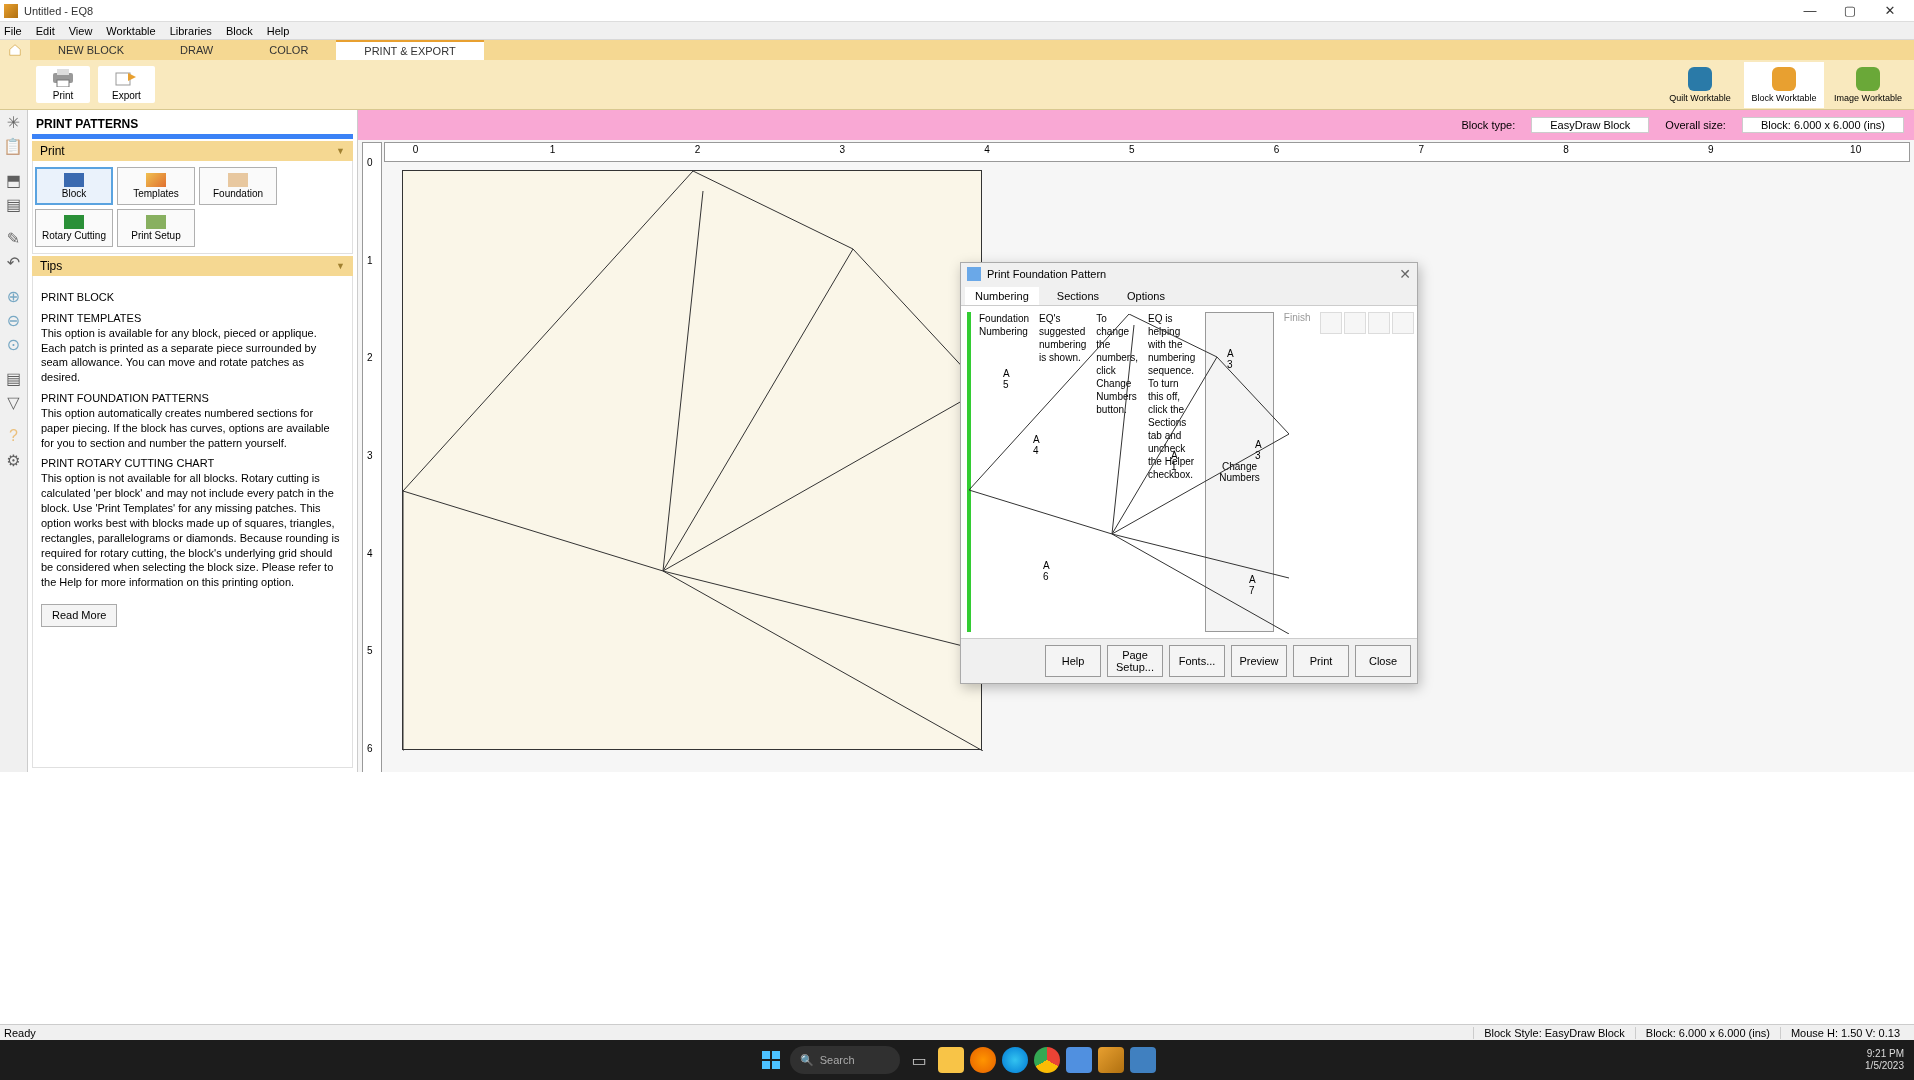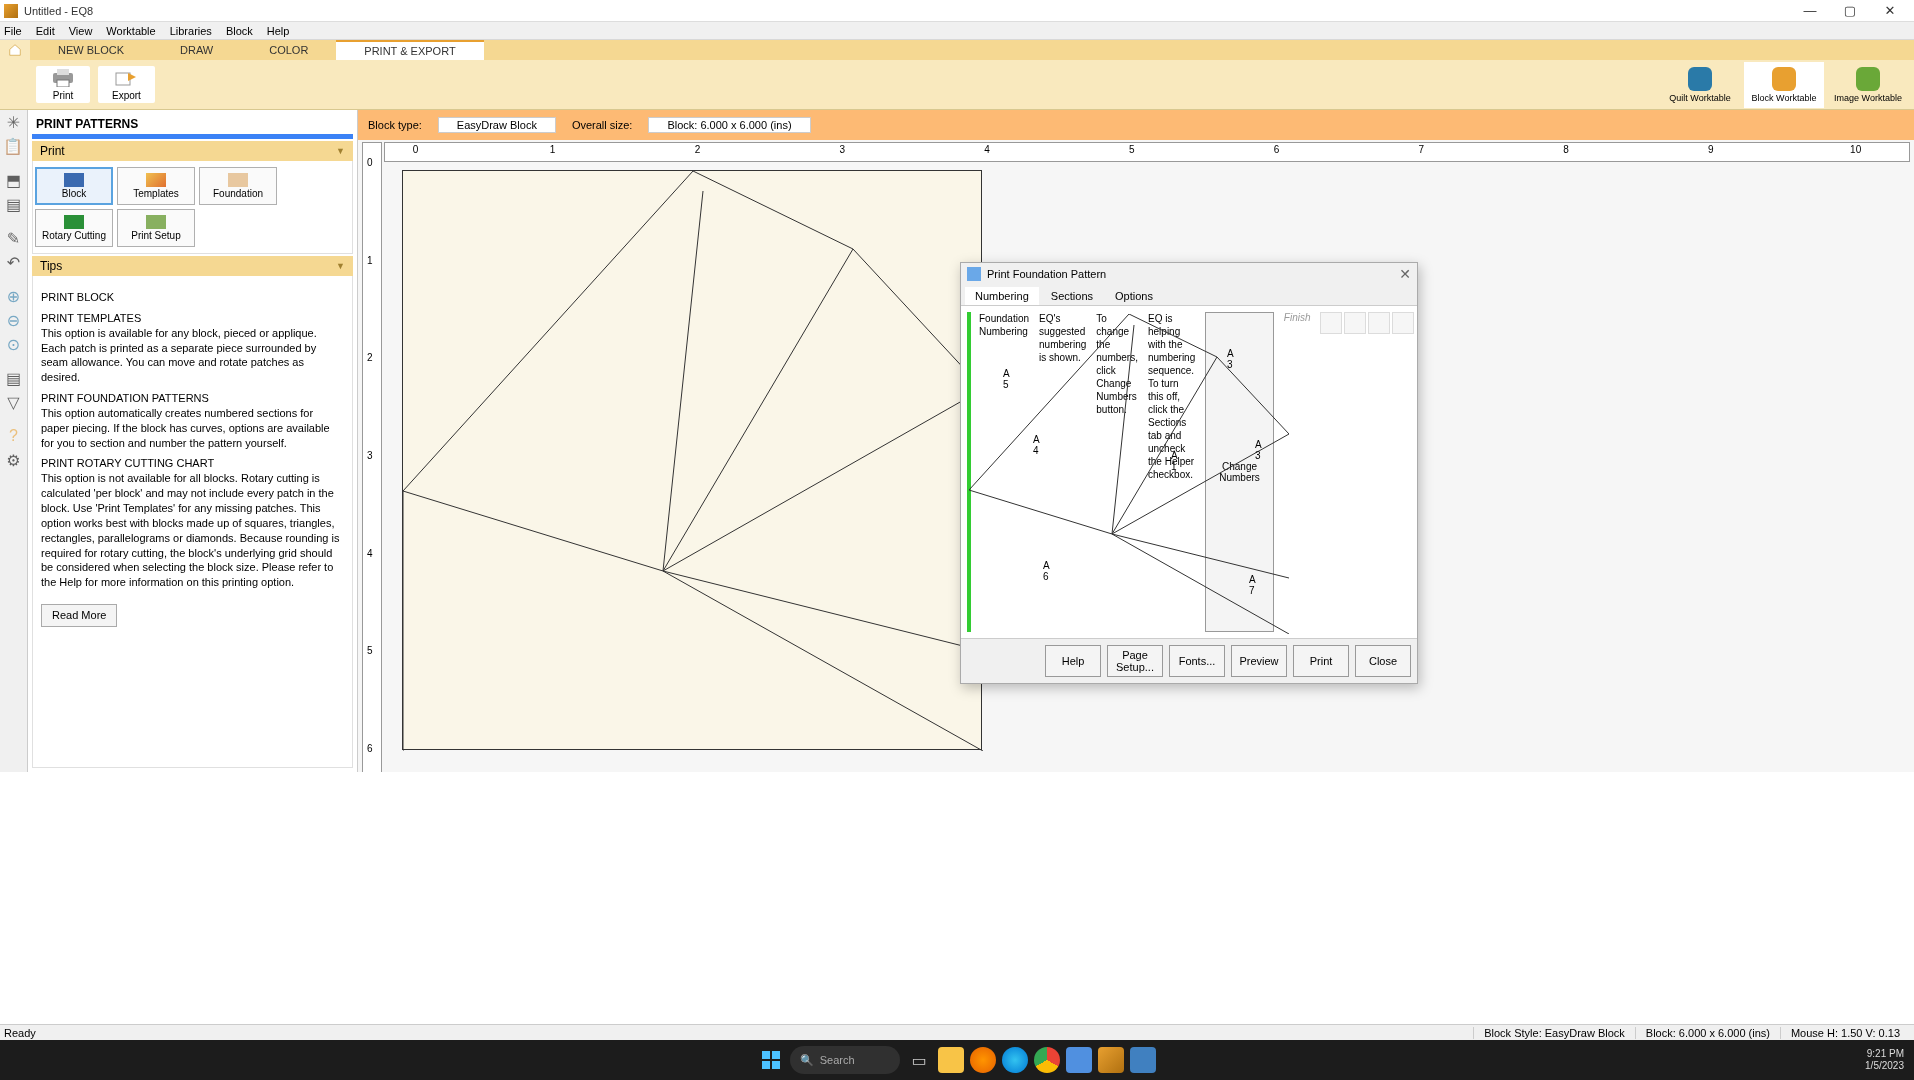--- a/index.html
+++ b/index.html
@@ -50,46 +50,46 @@
 .print-btn { width: 78px; height: 38px; border: 1px solid #b0b0b0; display: flex; flex-direction: column; align-items: center; justify-content: center; font-size: 10px; cursor: pointer; background: #fafafa; }
 .print-btn.selected { border: 2px solid #5aa3e0; background: #eaf2fb; }
 .print-btn .pbicon { width: 20px; height: 14px; margin-bottom: 1px; }
 .tips-body { padding: 8px; font-size: 11px; line-height: 1.35; border: 1px solid #e0e0e0; border-top: none; overflow: auto; flex: 1; }
 .tips-body h4 { font-size: 11px; font-weight: normal; margin-top: 6px; }
 .tips-body p { margin-bottom: 4px; }
 .read-more { margin-top: 10px; padding: 3px 10px; border: 1px solid #aaa; background: #f4f4f4; font-size: 11px; cursor: pointer; display: inline-block; }
 
 
 .canvas-area { flex: 1; background: #f6f6f6; position: relative; overflow: hidden; }
-.canvas-info { height: 24px; background: #fdba74; display: flex; align-items: center; gap: 16px; padding: 15px 10px; font-size: 11px; }
+.canvas-info { height: 24px; background: #f9a8d4; display: flex; align-items: center; gap: 16px; padding: 15px 10px; font-size: 11px; justify-content: flex-end; }
 .canvas-info .info-val { background: #fff; border: 1px solid #ccc; padding: 1px 18px; font-size: 11px; }
 .canvas-rulers { position: relative; height: 638px; }
 .ruler-h { position: absolute; top: 2px; left: 26px; right: 4px; height: 20px; background: #fff; border: 1px solid #999; }
 .ruler-v { position: absolute; top: 2px; left: 4px; width: 20px; bottom: 4px; background: #fff; border: 1px solid #999; }
 .ruler-h .tick-label { position: absolute; top: 1px; font-size: 10px; transform: translateX(-50%); }
 .ruler-v .tick-label { position: absolute; left: 4px; font-size: 10px; transform: translateY(-50%); }
 .draw-stage { position: absolute; top: 26px; left: 26px; right: 4px; bottom: 4px; background: #f6f6f6; }
 .block-canvas { position: absolute; top: 4px; left: 18px; width: 580px; height: 580px; background: #faf6e8; border: 1px solid #333; }
 
 
 .dialog { position: absolute; top: 262px; left: 960px; width: 458px; background: #f0f0f0; border: 1px solid #aaa; box-shadow: 2px 4px 12px rgba(0,0,0,0.25); font-size: 11px; }
 .dialog-title { height: 22px; display: flex; align-items: center; padding: 0 6px; background: #f0f0f0; }
 .dialog-title .dicon { width: 14px; height: 14px; background: #6aa8e8; margin-right: 6px; }
 .dialog-title .dtitle { flex: 1; }
 .dialog-title .dclose { cursor: pointer; font-size: 14px; color: #666; }
-.dialog-tabs { display: flex; gap: 2px; padding: 2px 4px 0 4px; background: #f0f0f0; font-size: 11px; }
+.dialog-tabs { display: flex; gap: 8px; padding: 2px 4px 0 4px; background: #f0f0f0; font-size: 11px; }
 .dialog-tabs .dtab { padding: 3px 10px; cursor: pointer; background: #f0f0f0; }
 .dialog-tabs .dtab.active { background: #fff; }
 .dialog-body { display: flex; background: #fff; border-top: 1px solid #ccc; padding: 6px; gap: 8px; }
 .dialog-preview { width: 320px; height: 320px; border: 2px solid #33cc33; background: #faf6e8; position: relative; }
 .dialog-preview .seg-label { position: absolute; font-size: 10px; }
 .dialog-side { flex: 1; display: flex; flex-direction: row; gap: 10px; font-size: 10px; }
 .dialog-side .stext { line-height: 1.3; }
 .dialog-side button { font-size: 10px; padding: 2px 13px; border: 1px solid #999; background: #f4f4f4; cursor: pointer; }
-.dialog-side .finish-lbl { text-align: center; color: #999; font-style: italic; }
+.dialog-side .finish-lbl { text-align: center; color: #999; }
 .dialog-side .finish-icons { display: flex; gap: 2px; justify-content: center; }
 .dialog-side .finish-icons .ficon { width: 22px; height: 22px; border: 1px solid #bbb; background: #eee; opacity: 0.5; }
 .dialog-footer { display: flex; justify-content: flex-end; gap: 6px; padding: 6px; background: #f0f0f0; border-top: 1px solid #ccc; }
 .dialog-footer button { width: 56px; padding: 3px 0; font-size: 11px; border: 1px solid #999; background: #f4f4f4; cursor: pointer; }
 
 
 .statusbar { position: absolute; bottom: 40px; left: 0; right: 0; height: 16px; background: #f0f0f0; border-top: 1px solid #ccc; display: flex; align-items: center; font-size: 11px; padding: 0 4px; }
 .statusbar .stat-left { flex: 1; }
 .statusbar .stat-cell { border-left: 1px solid #ccc; padding: 0 10px; }
 

